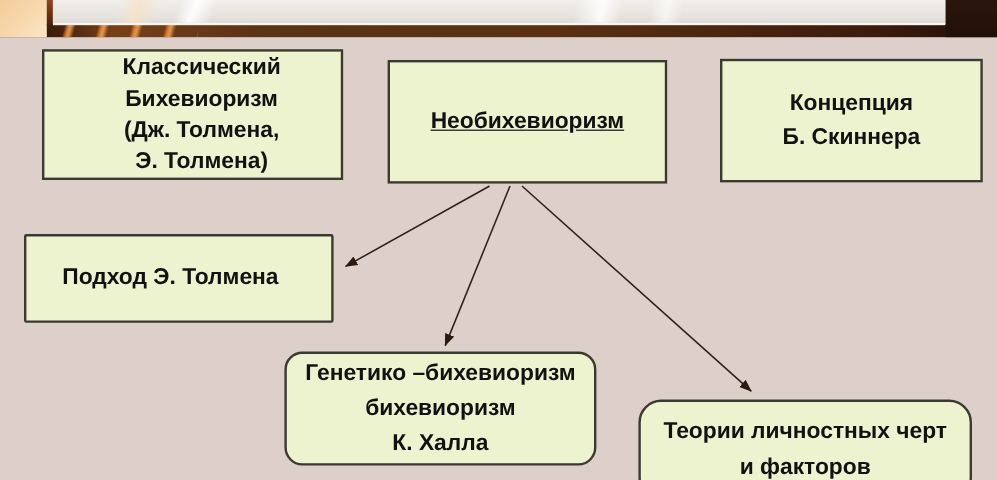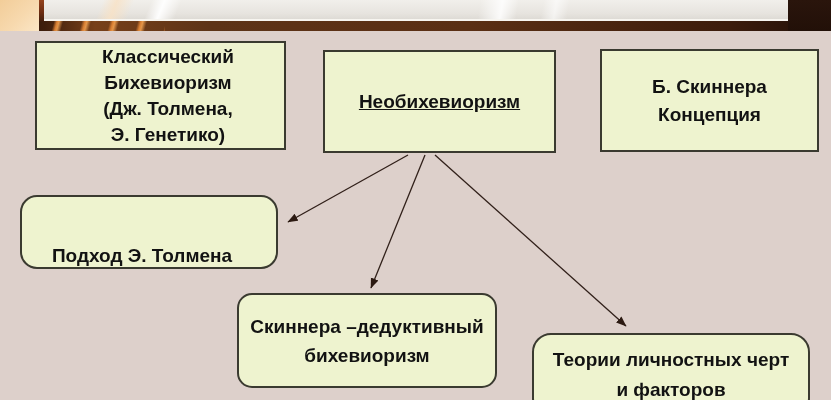--- a/index.html
+++ b/index.html
@@ -42,21 +42,21 @@
   .node{
     position:absolute;box-sizing:border-box;
     background:#eef3cf;border:2px solid #3a3a30;
     display:flex;flex-direction:column;justify-content:center;align-items:center;
     text-align:center;font-weight:bold;color:#121212;font-size:19px;
   }
   .node .ln{white-space:nowrap;}
   .n-classic{left:35px;top:41px;width:251px;height:109px;line-height:26px;padding-left:15px;}
   .n-neo{left:323px;top:50px;width:233px;height:103px;line-height:26px;text-decoration:underline;}
   .n-skinner{left:600px;top:49px;width:219px;height:103px;line-height:28px;}
-  .n-tolman{left:20px;top:195px;width:258px;height:74px;border-radius:17px;padding-right:14px;justify-content:flex-end;}
+  .n-tolman{left:20px;top:195px;width:258px;height:74px;border-radius:2px;padding-right:14px;}
   .n-hull{left:237px;top:293px;width:260px;height:95px;border-radius:15px;line-height:29px;}
   .n-traits{left:532px;top:333px;width:278px;height:84px;border-radius:19px;line-height:30px;}
   
   .arrows{position:absolute;left:0;top:0;width:831px;height:400px;pointer-events:none;}
   .arrows line{stroke:#31201a;stroke-width:1.3;}
 </style>
 </head>
 <body>
 
 <div class="slide">
@@ -78,39 +78,40 @@
     </defs>
     <line x1="408" y1="155" x2="288" y2="222" marker-end="url(#ah)"></line>
     <line x1="425" y1="155" x2="371" y2="288" marker-end="url(#ah)"></line>
     <line x1="435" y1="155" x2="626" y2="326" marker-end="url(#ah)"></line>
   </svg>
 
   <div class="node n-classic">
     <div class="ln">Классический</div>
     <div class="ln">Бихевиоризм</div>
     <div class="ln">(Дж. Толмена,</div>
-    <div class="ln">Э. Генетико)</div>
+    <div class="ln">Э. Толмена)</div>
   </div>
 
   <div class="node n-neo">
     <div class="ln">Необихевиоризм</div>
   </div>
 
   <div class="node n-skinner">
+    <div class="ln">Концепция</div>
     <div class="ln">Б. Скиннера</div>
-    <div class="ln">Концепция</div>
   </div>
 
   <div class="node n-tolman">
     <div class="ln">Подход Э. Толмена</div>
   </div>
 
   <div class="node n-hull">
-    <div class="ln">Скиннера –дедуктивный</div>
+    <div class="ln">Генетико –бихевиоризм</div>
     <div class="ln">бихевиоризм</div>
+    <div class="ln">К. Халла</div>
   </div>
 
   <div class="node n-traits">
     <div class="ln">Теории личностных черт</div>
     <div class="ln">и факторов</div>
   </div>
 
 </div>
 
 </body></html>

